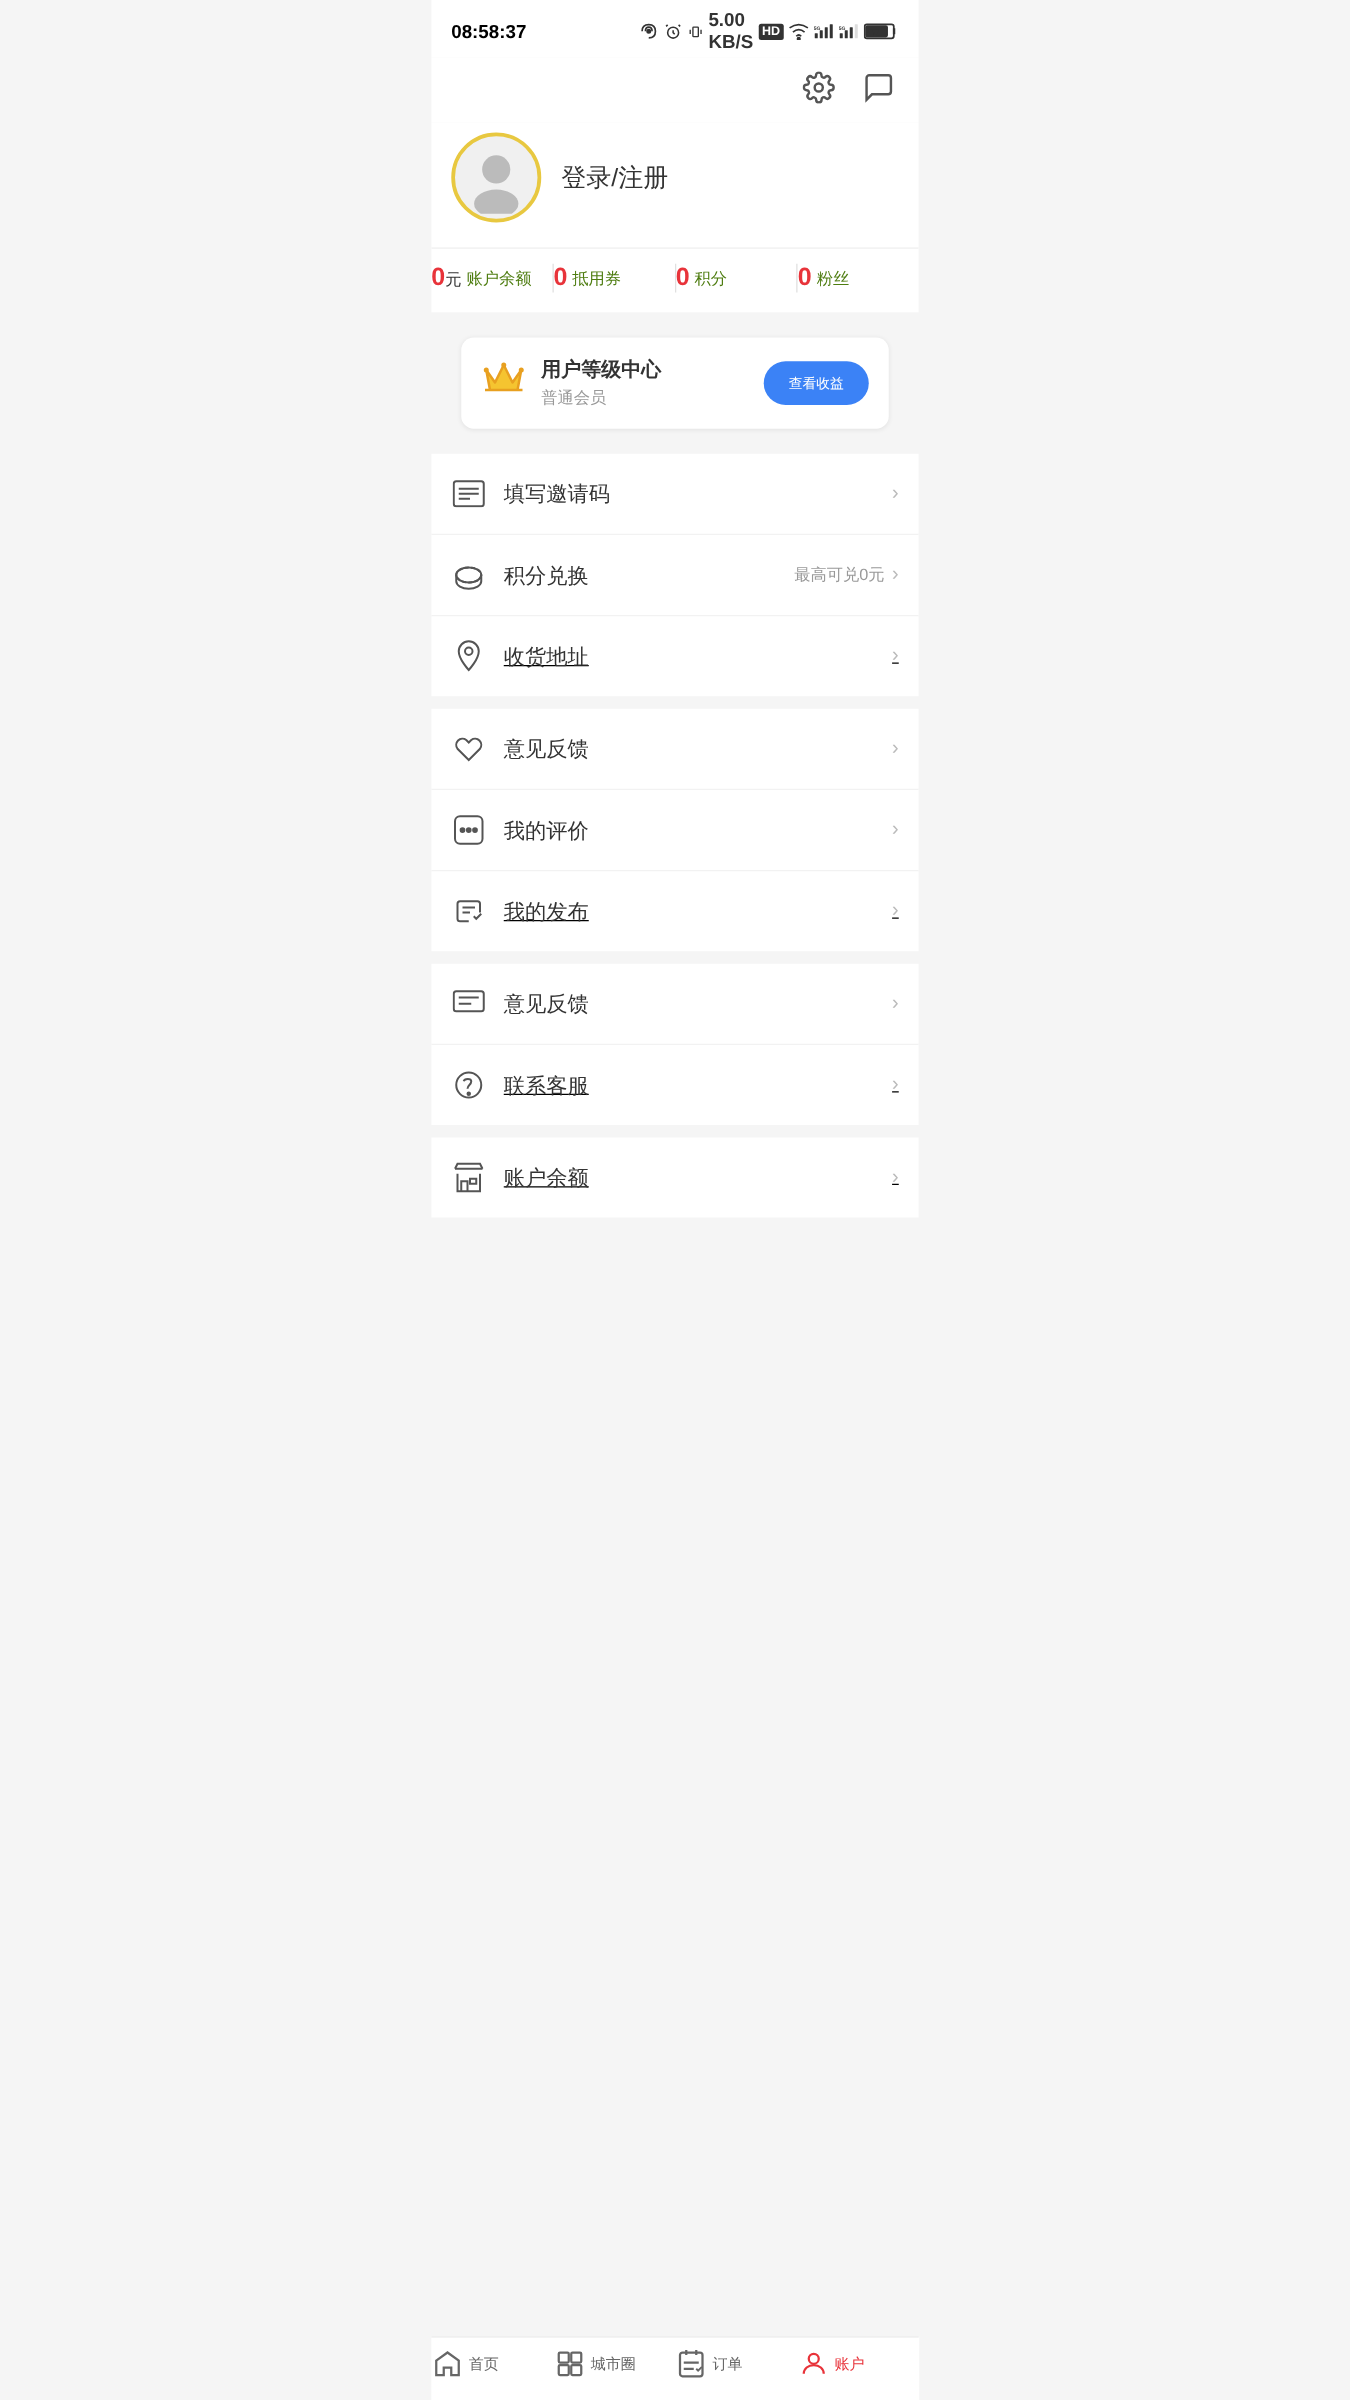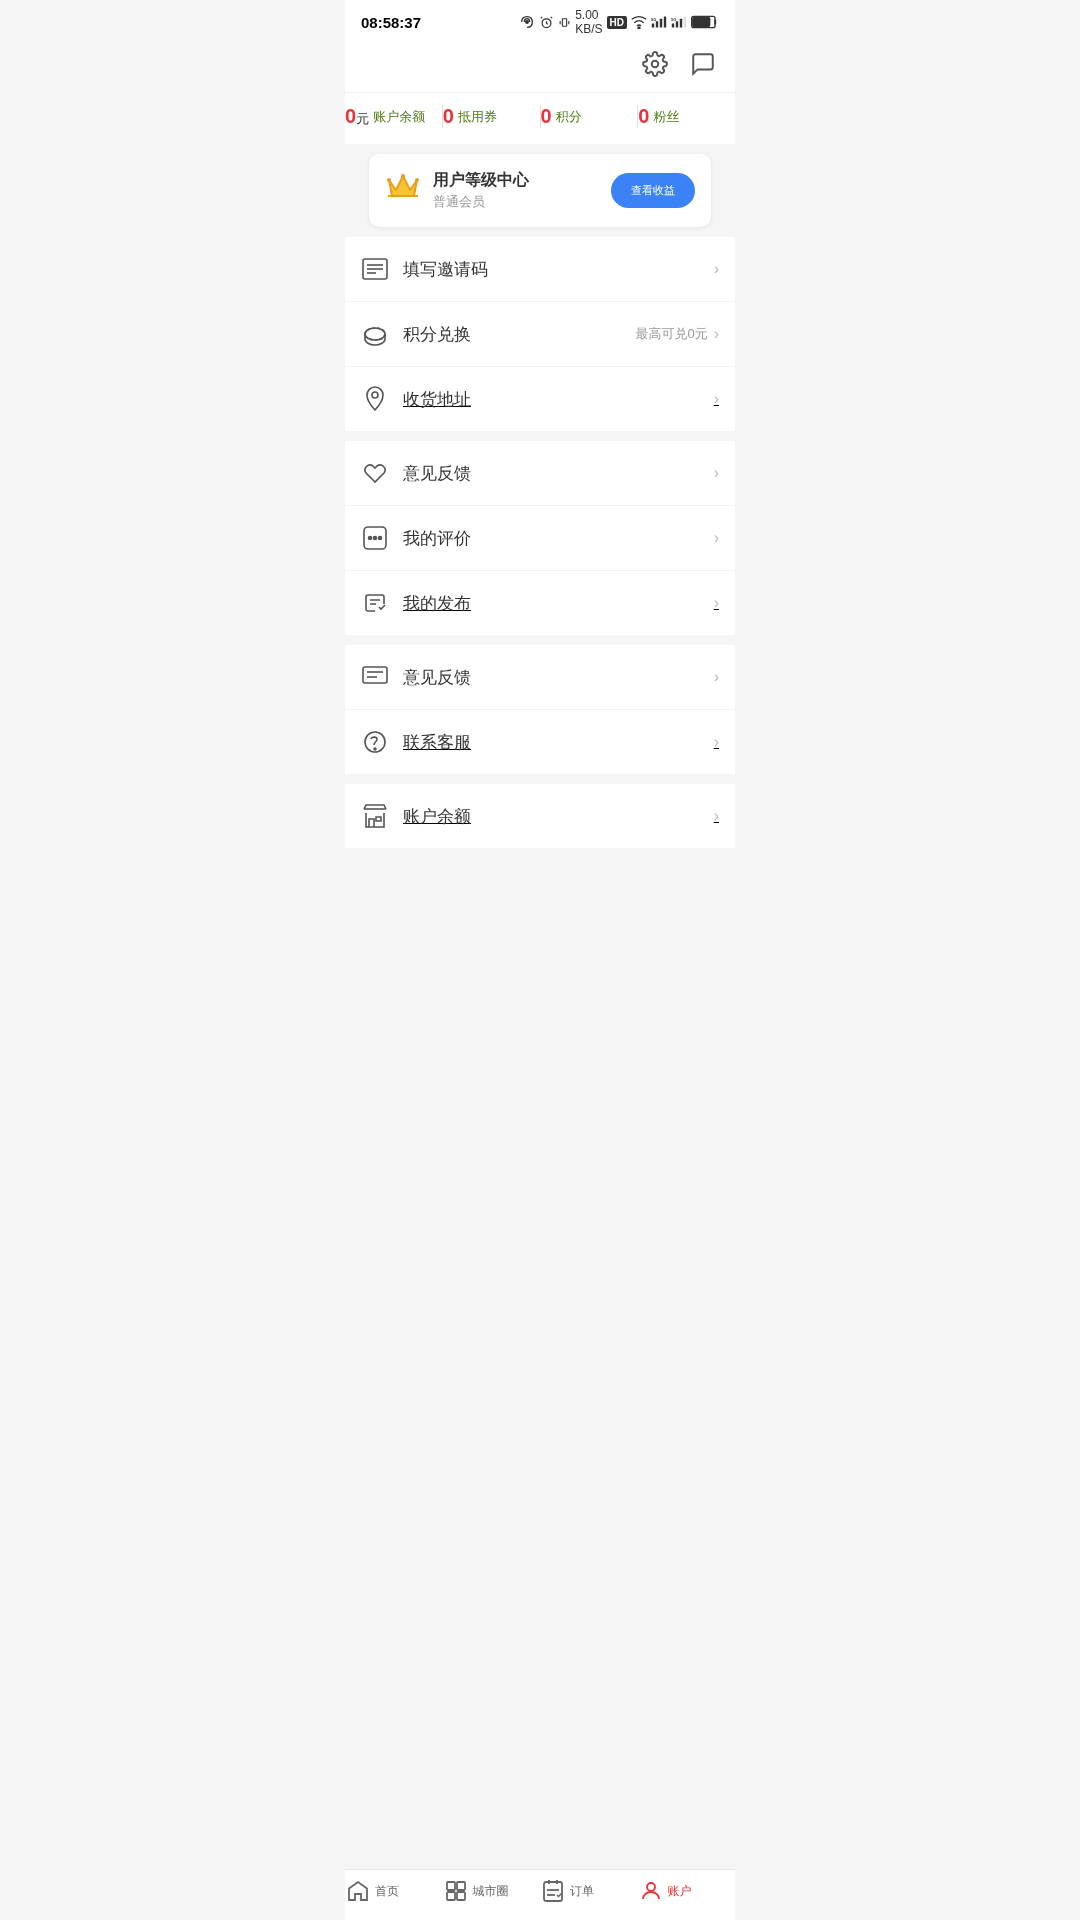--- a/index.html
+++ b/index.html
@@ -100,21 +100,21 @@
       font-weight: 400;
     }
     .stat-label {
       font-size: 13px;
       color: #4d7c0f;
     }
 
     
     .member-card {
       background: #fff;
-      margin: 0 12px;
+      margin: 10px 12px;
       border-radius: 10px;
       padding: 16px;
       display: flex;
       align-items: center;
       justify-content: space-between;
       box-shadow: 0 1px 4px rgba(0,0,0,0.08);
     }
     .member-info {
       display: flex;
       align-items: center;
@@ -249,21 +249,21 @@
       <svg width="15" height="15" viewBox="0 0 24 24" fill="none" stroke="#333" stroke-width="2">
         <circle cx="12" cy="13" r="7"></circle>
         <path d="M12 10v3l2 2"></path>
         <path d="M5 3l-2 2M19 3l2 2"></path>
       </svg>
 
       <svg width="13" height="15" viewBox="0 0 24 24" fill="none" stroke="#333" stroke-width="2">
         <rect x="8" y="5" width="8" height="14" rx="1"></rect>
         <path d="M4 9v6M20 9v6"></path>
       </svg>
-      <span style="font-size:12px;color:#333;font-weight:400">5.00<br>KB/S</span>
+      <span style="font-size:15px;color:#333;font-weight:700">5.00<br>KB/S</span>
       <span style="font-size:10px;background:#333;color:#fff;padding:1px 3px;border-radius:2px;font-weight:700">HD</span>
 
       <svg width="16" height="14" viewBox="0 0 24 20" fill="none" stroke="#333" stroke-width="2">
         <path d="M1 6 Q12 -2 23 6"></path>
         <path d="M5 11 Q12 5 19 11"></path>
         <path d="M9 16 Q12 13 15 16"></path>
         <circle cx="12" cy="19" r="1.5" fill="#333"></circle>
       </svg>
 
       <svg width="16" height="14" viewBox="0 0 20 16" fill="none">
@@ -298,20 +298,29 @@
         <path d="M19.4 15a1.65 1.65 0 0 0 .33 1.82l.06.06a2 2 0 0 1-2.83 2.83l-.06-.06a1.65 1.65 0 0 0-1.82-.33 1.65 1.65 0 0 0-1 1.51V21a2 2 0 0 1-4 0v-.09A1.65 1.65 0 0 0 9 19.4a1.65 1.65 0 0 0-1.82.33l-.06.06a2 2 0 0 1-2.83-2.83l.06-.06A1.65 1.65 0 0 0 4.68 15a1.65 1.65 0 0 0-1.51-1H3a2 2 0 0 1 0-4h.09A1.65 1.65 0 0 0 4.6 9a1.65 1.65 0 0 0-.33-1.82l-.06-.06a2 2 0 0 1 2.83-2.83l.06.06A1.65 1.65 0 0 0 9 4.68a1.65 1.65 0 0 0 1-1.51V3a2 2 0 0 1 4 0v.09a1.65 1.65 0 0 0 1 1.51 1.65 1.65 0 0 0 1.82-.33l.06-.06a2 2 0 0 1 2.83 2.83l-.06.06A1.65 1.65 0 0 0 19.4 9a1.65 1.65 0 0 0 1.51 1H21a2 2 0 0 1 0 4h-.09a1.65 1.65 0 0 0-1.51 1z"></path>
       </svg>
     </div>
     <div class="header-icon">
       <svg width="26" height="26" viewBox="0 0 24 24" fill="none" stroke="#555" stroke-width="1.8">
         <path d="M21 15a2 2 0 0 1-2 2H7l-4 4V5a2 2 0 0 1 2-2h14a2 2 0 0 1 2 2z"></path>
       </svg>
     </div>
   </div>
 
+  <div class="profile-section">
+    <div class="avatar-container">
+      <svg class="avatar-icon" viewBox="0 0 72 72" fill="none">
+        <circle cx="36" cy="28" r="14" fill="#bbb"></circle>
+        <ellipse cx="36" cy="62" rx="22" ry="14" fill="#bbb"></ellipse>
+      </svg>
+    </div>
+    <span class="profile-text">登录/注册</span>
+  </div>
 
   <div class="stats-row">
     <div class="stat-item">
       <div class="stat-number">
         <span style="color:#e8333a;font-size:20px;font-weight:700">0</span><span class="unit" style="color:#333">元</span>
       </div>
       <div class="stat-label">账户余额</div>
     </div>
     <div class="stat-item">
       <div class="stat-number">0</div>

